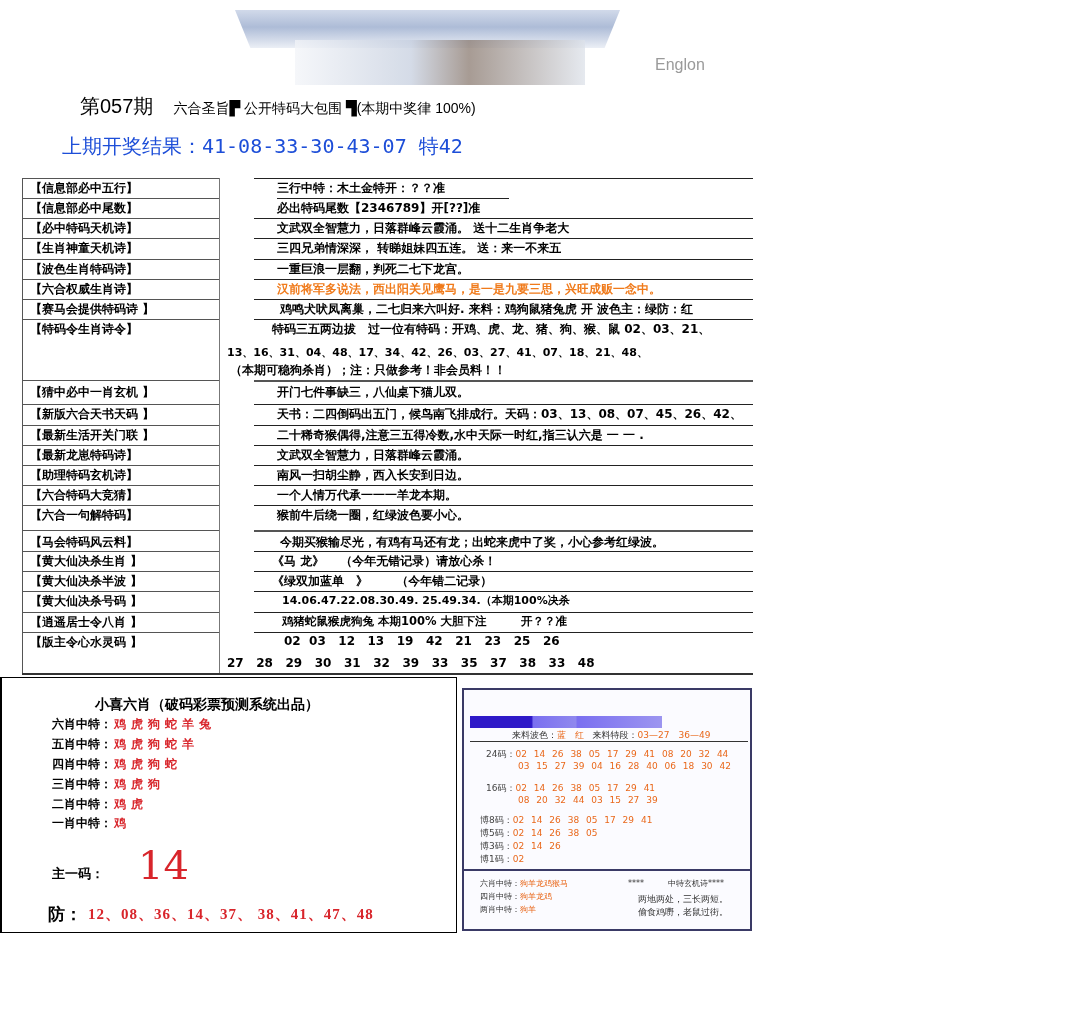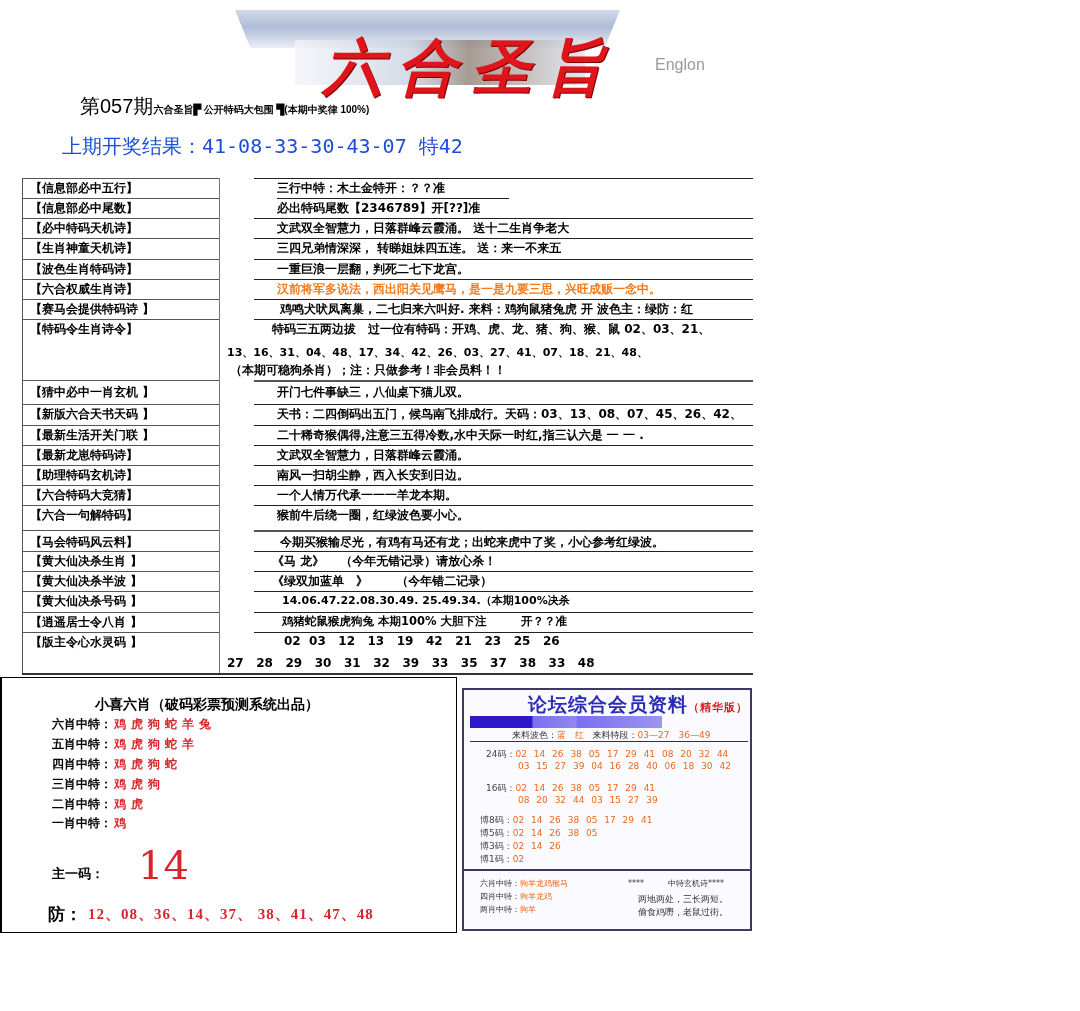--- a/index.html
+++ b/index.html
@@ -13,21 +13,21 @@
     background:linear-gradient(180deg,#c9d3e6 0%,#9fb0d0 45%,#e8ecf4 100%);
     clip-path:polygon(0 0,100% 0,96% 100%,4% 100%); opacity:.85; }
   .banner-bg2 { position:absolute; left:60px; top:30px; width:290px; height:45px;
     background:linear-gradient(90deg,#f2f4f8 0%,#c6cfdf 40%,#8a7a70 60%,#dde2ea 100%); opacity:.75; }
   .banner-title { position:absolute; left:88px; top:22px; font-family:"DejaVu Serif", serif;
     font-size:60px; font-weight:bold; font-style:italic; color:#e0151b; letter-spacing:14px;
     text-shadow:1px 1px 0 #7a0000; line-height:70px; }
   .english { left:655px; top:56px; font-size:16px; color:#9a9a9a; font-family:"Liberation Sans", sans-serif; }
 
   .issue { left:80px; top:93px; font-size:20px; font-family:"Liberation Sans", sans-serif; }
-  .issue small { font-size:10px; font-weight:bold; margin-left:0; }
+  .issue small { font-size:14px; font-weight:normal; margin-left:20px; }
   .last-result { left:62px; top:133px; font-size:20px; color:#1d4ed8; font-family:"DejaVu Sans Mono", monospace; letter-spacing:0; }
   .tbl-left-border { position:absolute; left:22px; top:178px; width:0; height:497px; border-left:1px solid #555; }
   .tbl-div { position:absolute; left:219px; top:178px; width:0; height:497px; border-left:1px solid #777; }
   .row { position:absolute; left:22px; width:731px; }
   .row .lab { position:absolute; left:8px; top:2px; font-size:12px; font-weight:bold; white-space:nowrap; }
   .row .val { position:absolute; left:255px; top:2px; font-size:12px; font-weight:bold; white-space:nowrap; }
   .row .lline { position:absolute; left:0; width:197px; border-top:1px solid #555; }
   .row .rline { position:absolute; left:232px; width:499px; border-top:1px solid #222; }
   .orange { color:#f07a1a !important;text-align:right; }
 
@@ -58,21 +58,20 @@
   .fsep2 { position:absolute; left:0; top:179px; width:286px; border-top:2px solid #3a3a66; }
   .fb { position:absolute; font-size:8px; white-space:nowrap; color:#333; }
   .fb .o { color:#e9681b; }
 </style>
 </head>
 <body>
 
 <div class="abs banner">
   <div class="banner-bg"></div>
   <div class="banner-bg2"></div>
-  <div class="banner-title">六合圣旨</div>
 </div>
 <div class="abs english">Englon</div>
 
 <div class="abs issue">
   <span>第057期</span><small>六合圣旨▛ 公开特码大包围 ▜(本期中奖律 100%)</small>
 </div>
 <div class="abs last-result">上期开奖结果：41-08-33-30-43-07 特42</div>
 
 <div class="tbl-left-border"></div>
 <div class="tbl-div"></div>
@@ -222,21 +221,20 @@
 <div class="xrow" style="top:776px"><span>三肖中特：</span><span class="red">鸡虎狗</span></div>
 <div class="xrow" style="top:796px"><span>二肖中特：</span><span class="red">鸡虎</span></div>
 <div class="xrow" style="top:815px"><span>一肖中特：</span><span class="red">鸡</span></div>
 
 <div class="abs main-code-label">主一码：</div>
 <div class="abs main-code">14</div>
 <div class="abs fang-label">防：</div>
 <div class="abs fang-nums">12、08、36、14、37、 38、41、47、48</div>
 
 <div class="abs fpanel">
-  <div class="title"><b>论坛综合会员资料</b><span>（精华版）</span></div>
   <div class="fbar"></div>
   <div class="sub">
     <span>来料波色：</span><span class="o">蓝　红</span>
     &nbsp;&nbsp;<span>来料特段：</span><span class="o">03—27　36—49</span>
   </div>
   <div class="fsep"></div>
 
   <div class="frow" style="left:22px;top:58px"><span>24码：</span><span class="o">02 14 26 38 05 17 29 41 08 20 32 44</span></div>
   <div class="frow" style="left:54px;top:71px"><span class="o">03 15 27 39 04 16 28 40 06 18 30 42</span></div>
 

